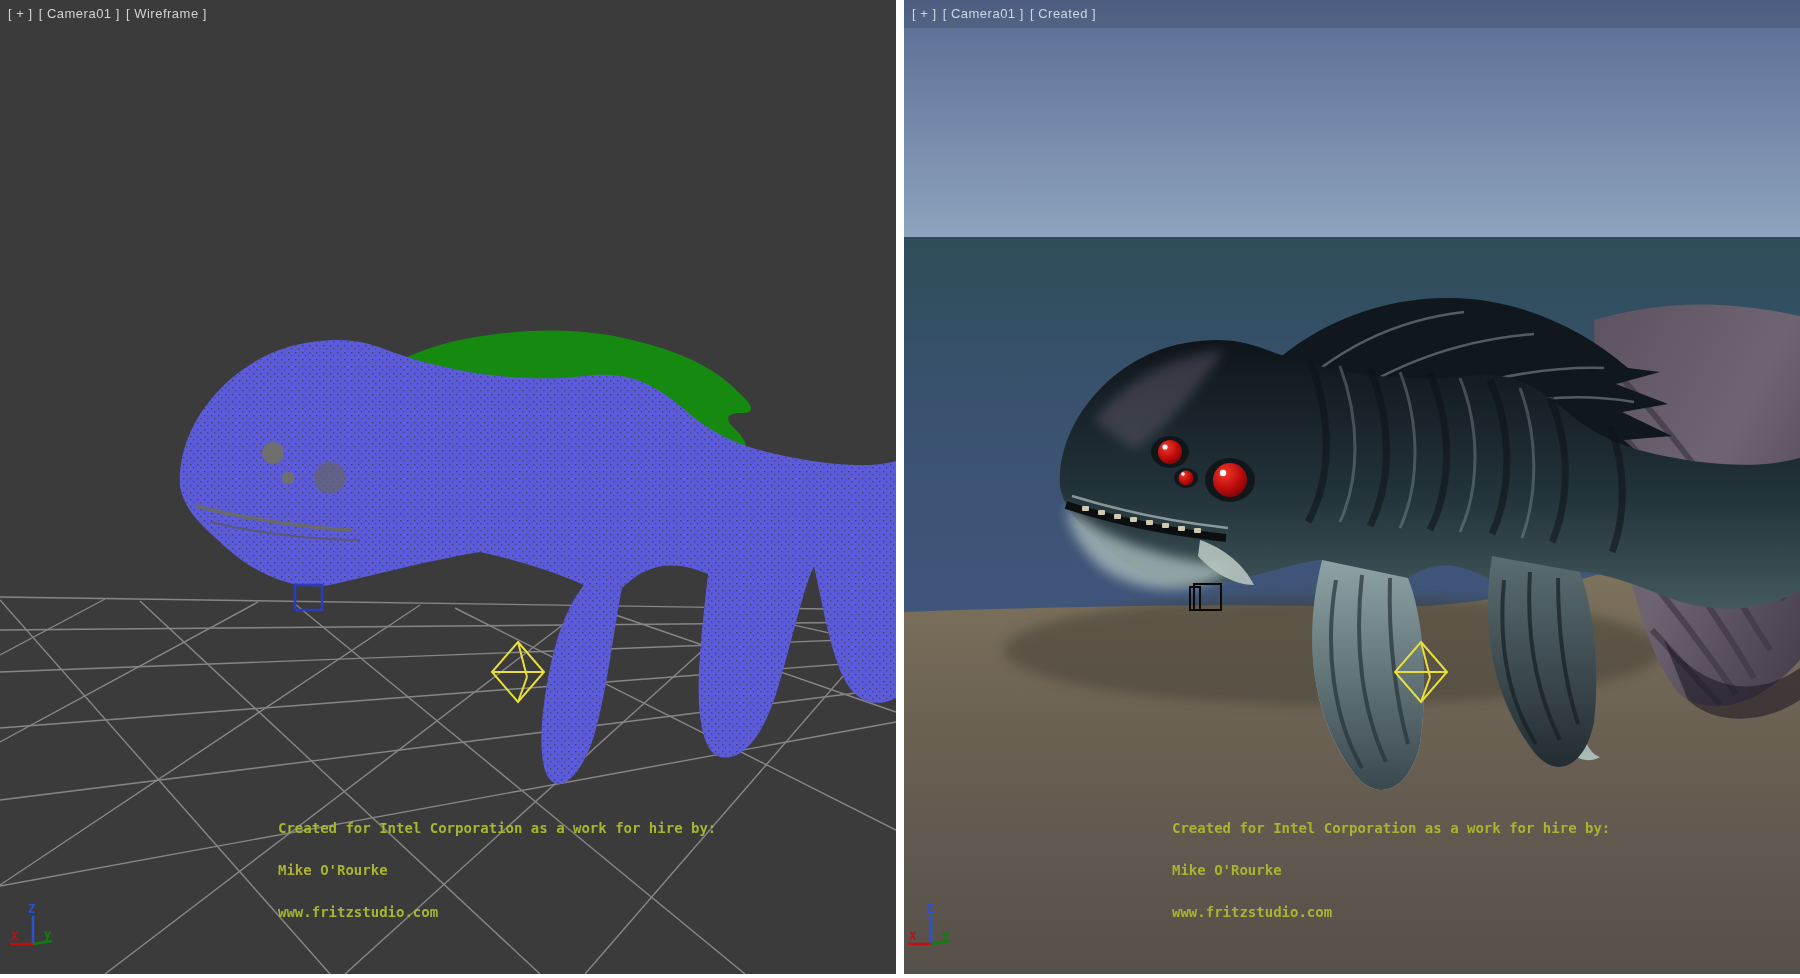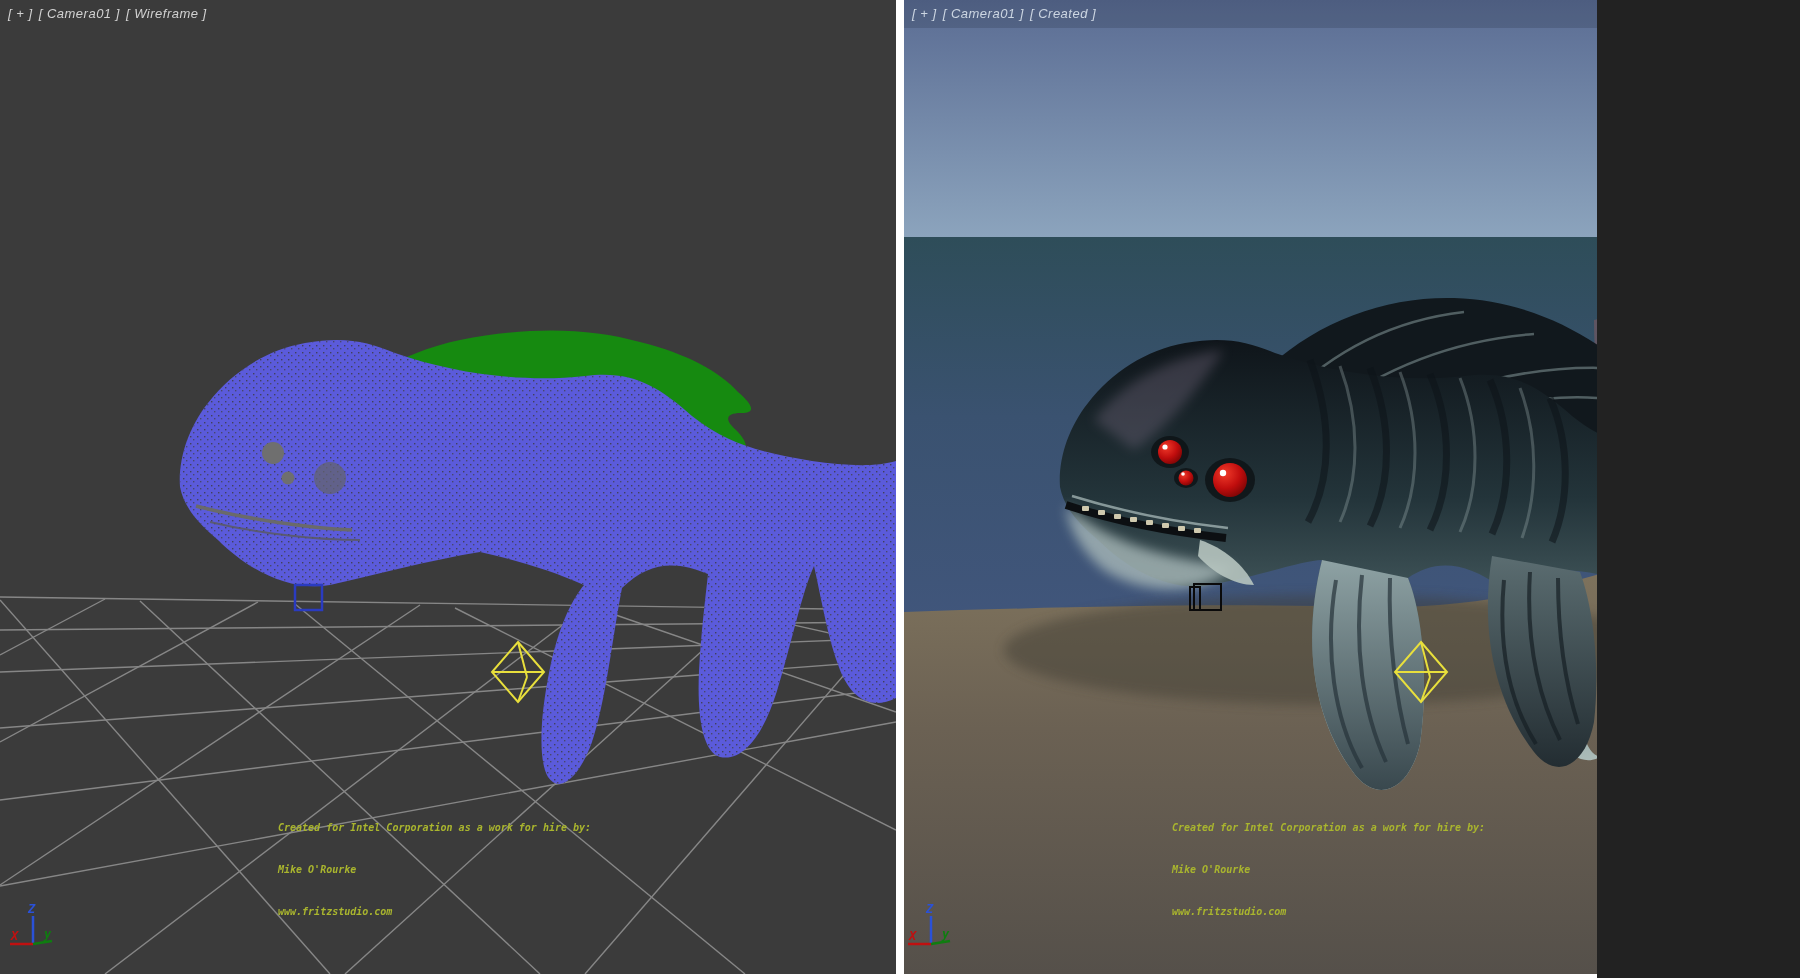--- a/index.html
+++ b/index.html
@@ -1,30 +1,30 @@
 <!DOCTYPE html>
 <html><head>
 <meta charset="utf-8">
 <style>
   html,body{margin:0;padding:0;background:#222;}
-  .stage{position:relative;width:1597px;height:978px;background:#7f1d1d;overflow:hidden;
-         font-family:"Liberation Sans",sans-serif;font-style:italic;}
+  .stage{position:relative;width:1800px;height:978px;background:#7f1d1d;overflow:hidden;
+         font-family:"Liberation Sans",sans-serif;}
   .viewport{position:absolute;top:0;height:974px;width:896px;overflow:hidden;}
   .vp-left{left:0;background:#3b3b3b;}
   .vp-right{left:904px;background:#41567c;}
   .divider{position:absolute;top:0;left:896px;width:8px;height:974px;background:#ffffff;}
   .bottom-strip{position:absolute;left:0;top:974px;width:1800px;height:4px;background:#ffffff;}
   .vp-label{position:absolute;top:6px;left:8px;z-index:30;font-size:13px;letter-spacing:.5px;
             white-space:nowrap;user-select:none;}
   .vp-left .vp-label{color:#d2d2d2;}
   .vp-right .vp-label{color:#ccd6e2;}
   .vp-label span{margin-right:2px;cursor:pointer;}
   .top-shade{position:absolute;top:0;left:0;width:100%;height:28px;background:rgba(10,16,28,.16);z-index:20;}
   .credit{position:absolute;z-index:25;font-family:"DejaVu Sans Mono",monospace;
-          font-size:10px;font-weight:bold;line-height:14px;color:#a9b52e;white-space:pre;}
+          font-size:14px;font-weight:bold;line-height:14px;color:#a9b52e;white-space:pre;}
   .vp-left .credit{left:278px;top:793px;}
   .vp-right .credit{left:268px;top:793px;}
   svg{position:absolute;top:0;left:0;}
   .axis-label{font-family:"DejaVu Sans Mono",monospace;font-size:12px;font-weight:bold;}
   .ax-x{fill:#c01010;} .ax-y{fill:#0f7d10;} .ax-z{fill:#2a51d8;}
 </style>
 </head>
 <body>
 
 <div class="stage">

